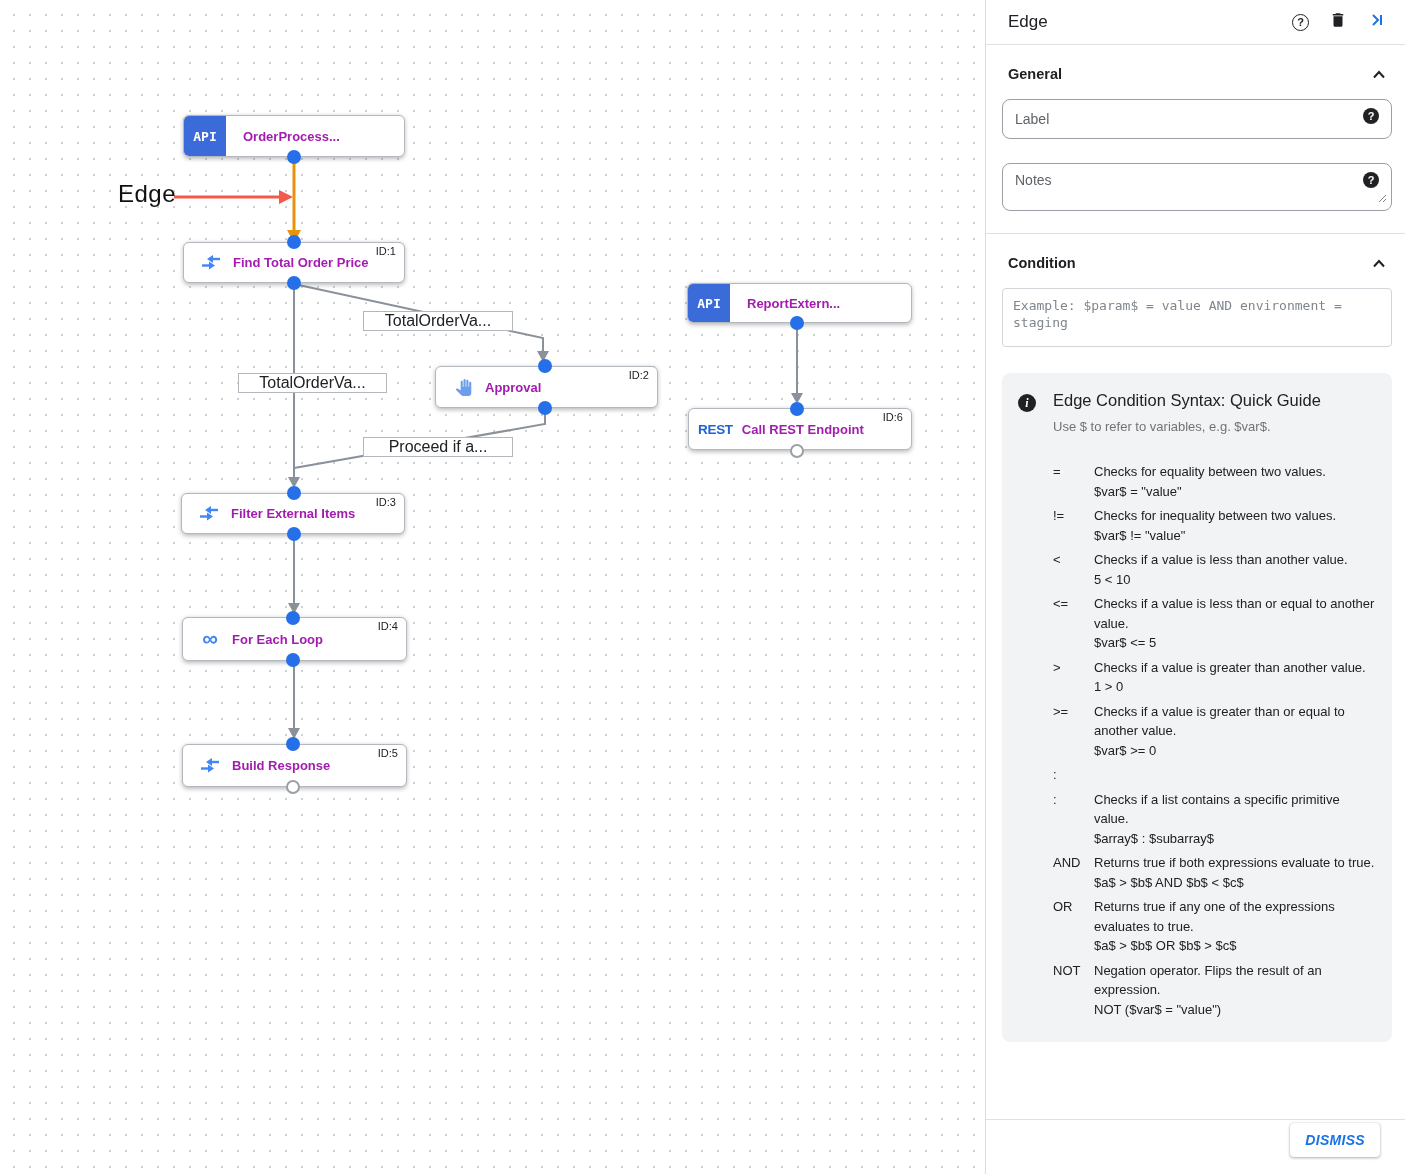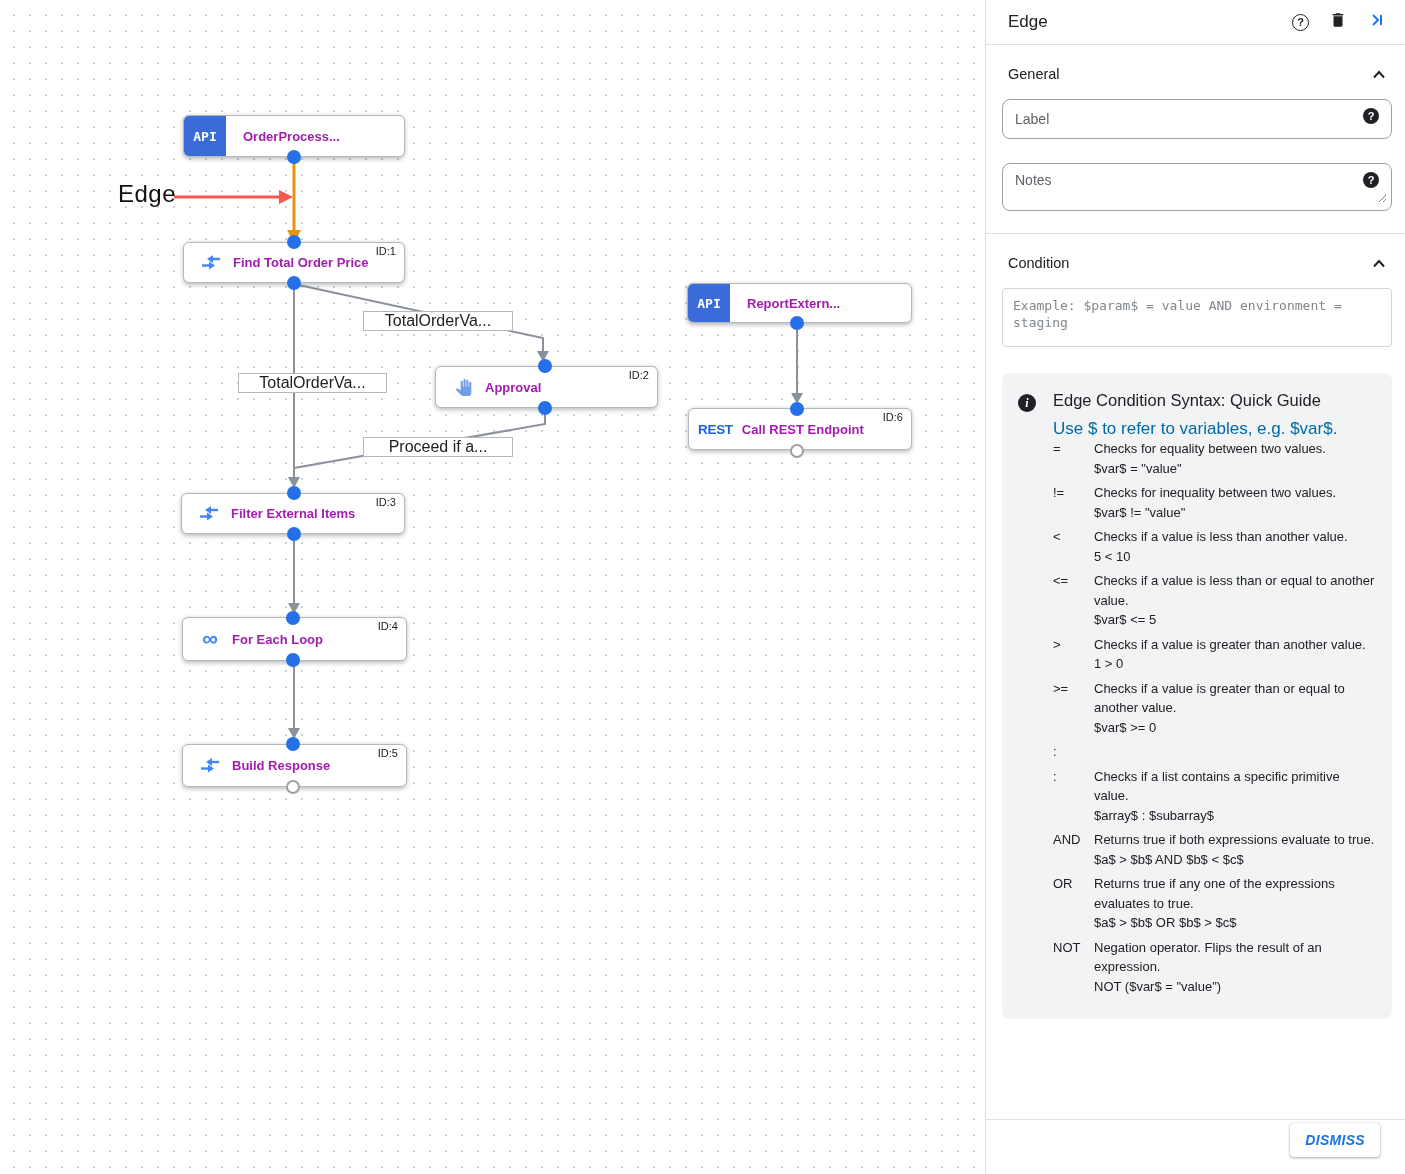--- a/index.html
+++ b/index.html
@@ -44,21 +44,21 @@
     background:#fff; border-left:1px solid #dadce0; }
   .panel-header { height:45px; display:flex; align-items:center; padding:0 20px 0 22px;
     border-bottom:1px solid #e0e0e0; }
   .panel-title { font-size:17px; color:#202124; }
   .header-icons { margin-left:auto; display:flex; align-items:center; gap:20px; }
   .help-outline { width:17px; height:17px; border:1.5px solid #202124; border-radius:50%;
     display:flex; align-items:center; justify-content:center; font-size:11px; font-weight:bold; color:#202124; }
 
   .section { padding:14px 14px 0 16px; }
   .sec-head { display:flex; align-items:center; justify-content:space-between; margin:6px 6px 16px 6px; }
-  .sec-title { font-size:14.5px; font-weight:normal; color:#202124; }
+  .sec-title { font-size:14.5px; font-weight:bold; color:#202124; }
 
   .field { position:relative; margin:0 0 24px 0; }
   .field input, .field textarea { width:390px; border:1px solid #9aa0a6; border-radius:8px;
     font-family:"Liberation Sans", sans-serif; font-size:14px; color:#202124;
     padding:8px 36px 8px 12px; outline:none; resize:none; display:block; }
   .field input { height:40px; }
   .field textarea.notes { height:48px; }
   .field input::placeholder, .field textarea.notes::placeholder { color:#5f6368; }
   .help-filled { position:absolute; right:12px; top:9px; width:16px; height:16px;
     background:#202124; border-radius:50%; color:#fff; font-size:11px; font-weight:bold;
@@ -73,21 +73,21 @@
   .cond-box::placeholder { color:#80868b; }
 
   .guide-card { margin:26px 0 0 0; width:390px; background:#f1f3f4; border-radius:8px;
     padding:18px 16px 18px 14px; }
   .guide-head { display:flex; }
   .info-icon { flex:0 0 18px; width:18px; height:18px; margin:3px 0 0 2px; background:#202124;
     border-radius:50%; color:#fff; font-size:12px; font-weight:bold; font-family:"Liberation Serif", serif;
     display:flex; align-items:center; justify-content:center; font-style:italic; }
   .guide-body { margin-left:17px; flex:1; }
   .guide-title { font-size:16.5px; color:#202124; margin-bottom:9px; }
-  .guide-sub { font-size:17px; color:#0369a1; margin-bottom:0; }
+  .guide-sub { font-size:13px; color:#737373; margin-bottom:28px; }
   .g-row { display:flex; margin-bottom:5px; }
   .g-op { flex:0 0 41px; font-size:13px; line-height:19.5px; color:#202124; }
   .g-right { flex:1; }
   .g-desc, .g-ex { font-size:13px; line-height:19.5px; color:#202124; }
 
   .panel-footer { position:absolute; left:0; right:0; bottom:0; height:55px;
     border-top:1px solid #e0e0e0; }
   .dismiss-btn { position:absolute; right:25px; top:3px; background:#fff; border:none;
     border-radius:4px; box-shadow:0 1px 3px rgba(60,64,67,.4), 0 0 1px rgba(60,64,67,.3);
     color:#1a73e8; font-family:"Liberation Sans", sans-serif; font-weight:bold;

